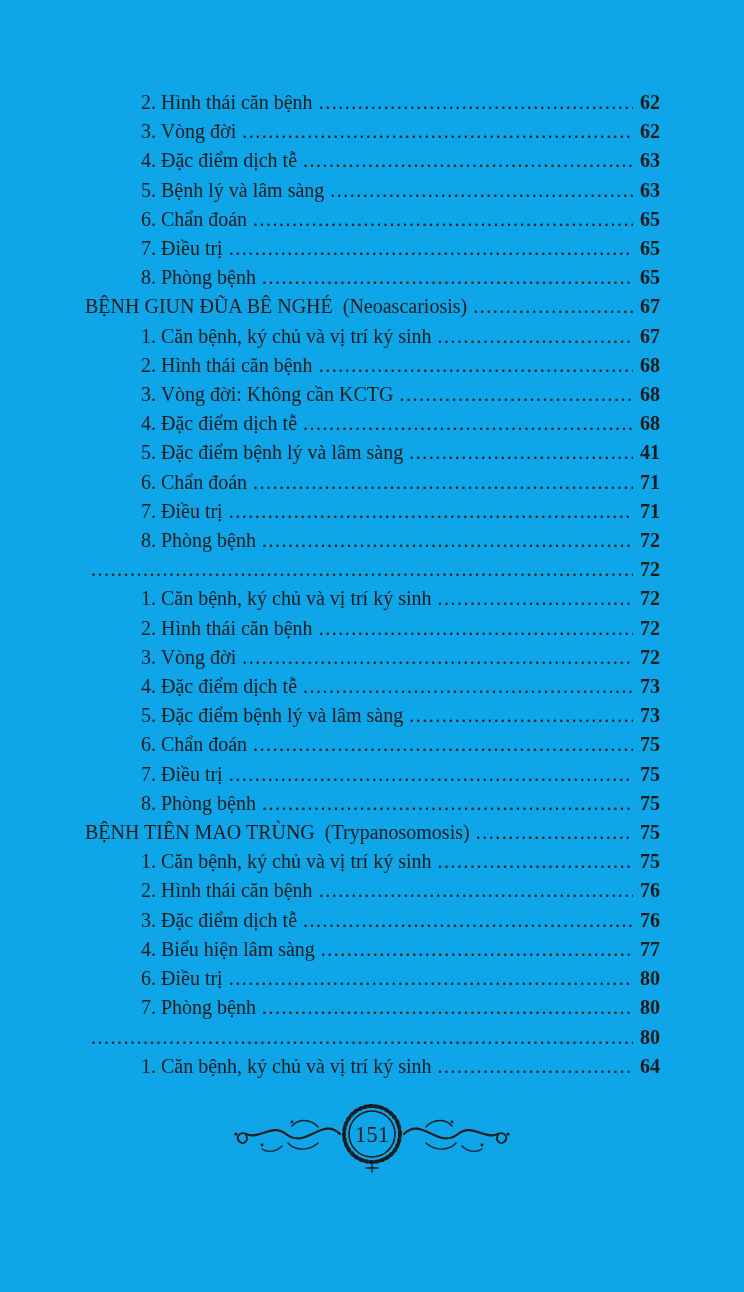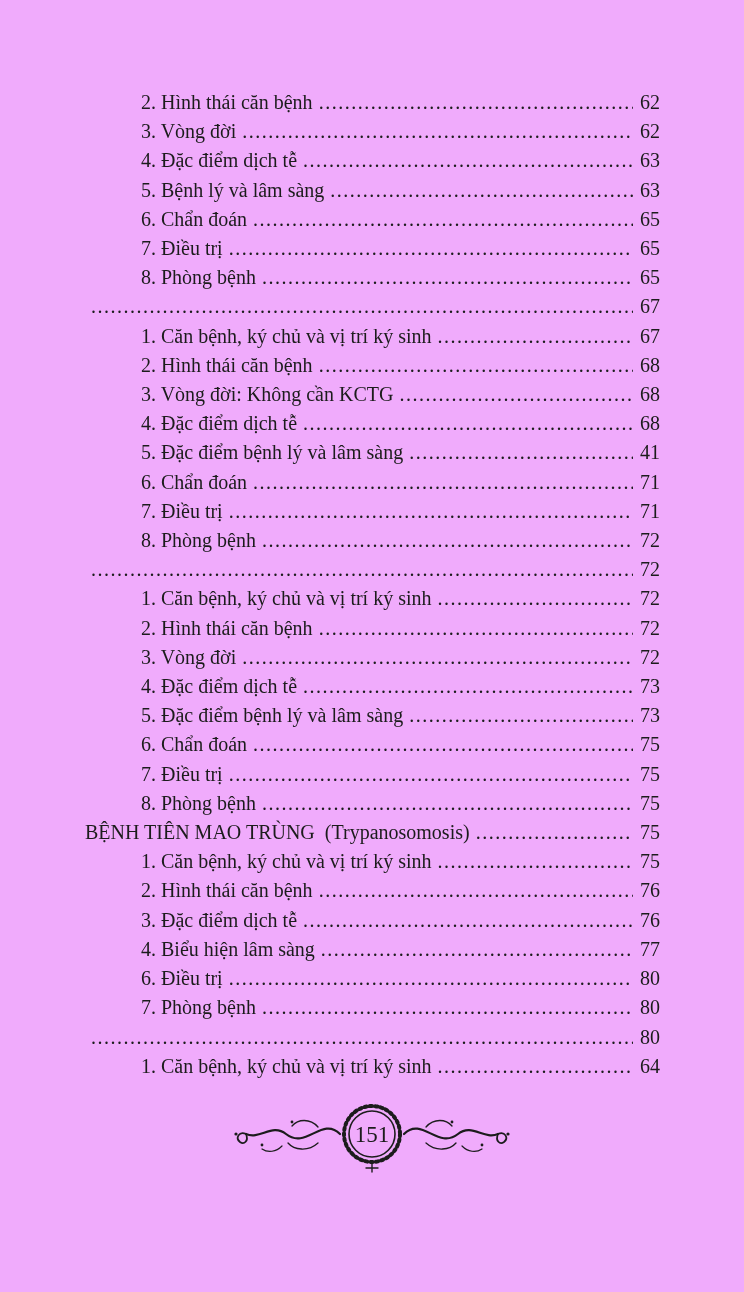--- a/index.html
+++ b/index.html
@@ -6,21 +6,21 @@
   body {
     width:744px; height:1292px;
     background:#ffffff;
     font-family:"Liberation Serif", serif;
     color:#1c1c1c;
     -webkit-font-smoothing:antialiased;
   }
   .page {
     position:relative;
     width:744px; height:1292px;
-    background:#f0abfc;
+    background:#0ea5e9;
     overflow:hidden;
   }
   .toc {
     position:absolute;
     top:88px; left:85px;
     width:575px;
   }
   .toc-line {
     display:flex;
     align-items:baseline;
@@ -41,20 +41,21 @@
   .toc-dots::before {
     content:"........................................................................................................................................";
     letter-spacing:1.5px;
     font-size:20px;
     color:#1c1c1c;
   }
   .toc-page {
     white-space:nowrap;
     text-align:right;
     min-width:24px;
+    font-weight:bold;
   }
   .ornament-wrap {
     position:absolute;
     top:1094px;
     left:50%;
     transform:translateX(-50%);
     width:300px;
     height:84px;
   }
   .ornament-wrap svg { display:block; }
@@ -106,20 +107,21 @@
       <span class="toc-page">65</span>
     </div>
 
     <div class="toc-line sub">
       <span class="toc-label">8. Phòng bệnh</span>
       <span class="toc-dots"></span>
       <span class="toc-page">65</span>
     </div>
 
     <div class="toc-line section">
+      <span class="toc-label">BỆNH GIUN ĐŨA BÊ NGHÉ&nbsp; (Neoascariosis)</span>
       <span class="toc-dots"></span>
       <span class="toc-page">67</span>
     </div>
 
     <div class="toc-line sub">
       <span class="toc-label">1. Căn bệnh, ký chủ và vị trí ký sinh</span>
       <span class="toc-dots"></span>
       <span class="toc-page">67</span>
     </div>
 

